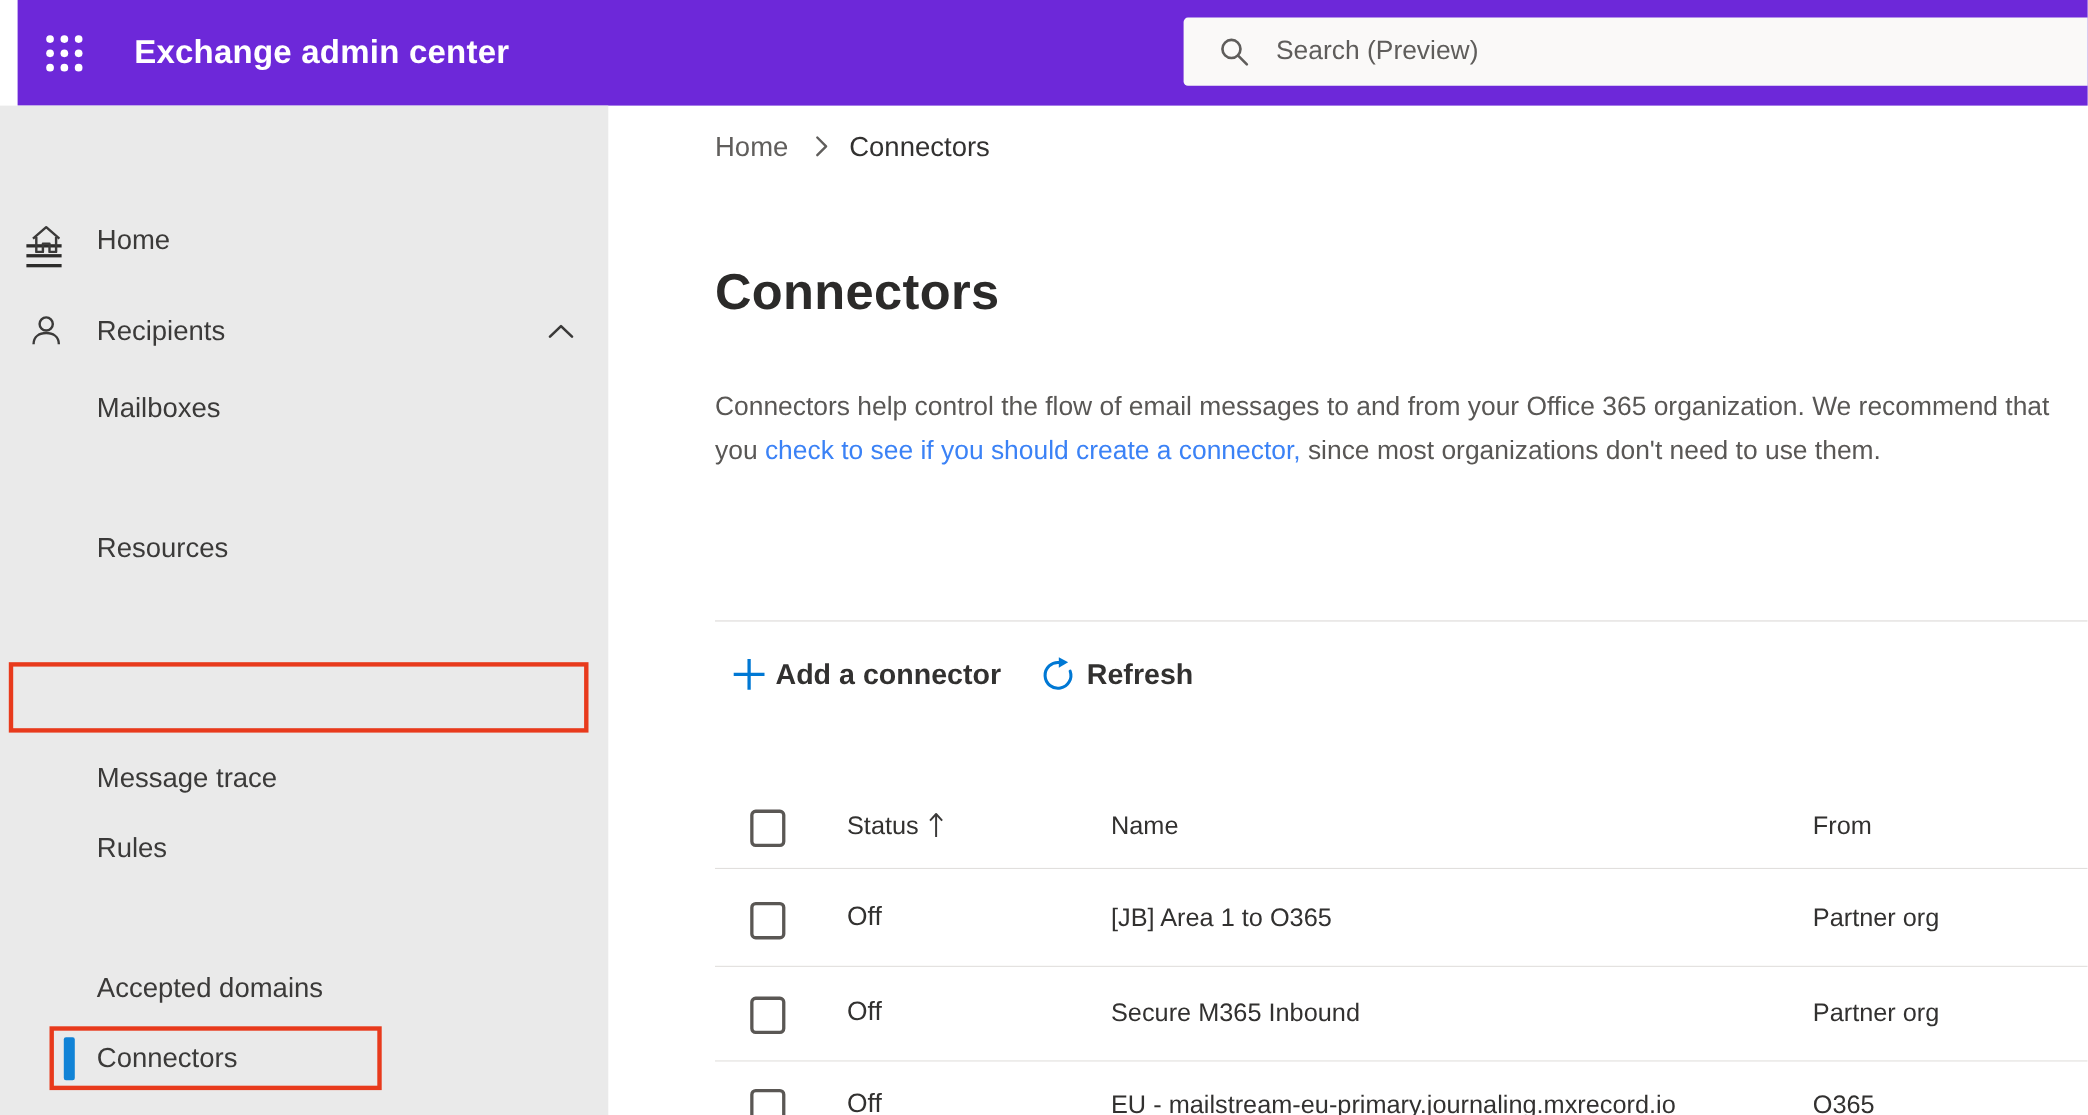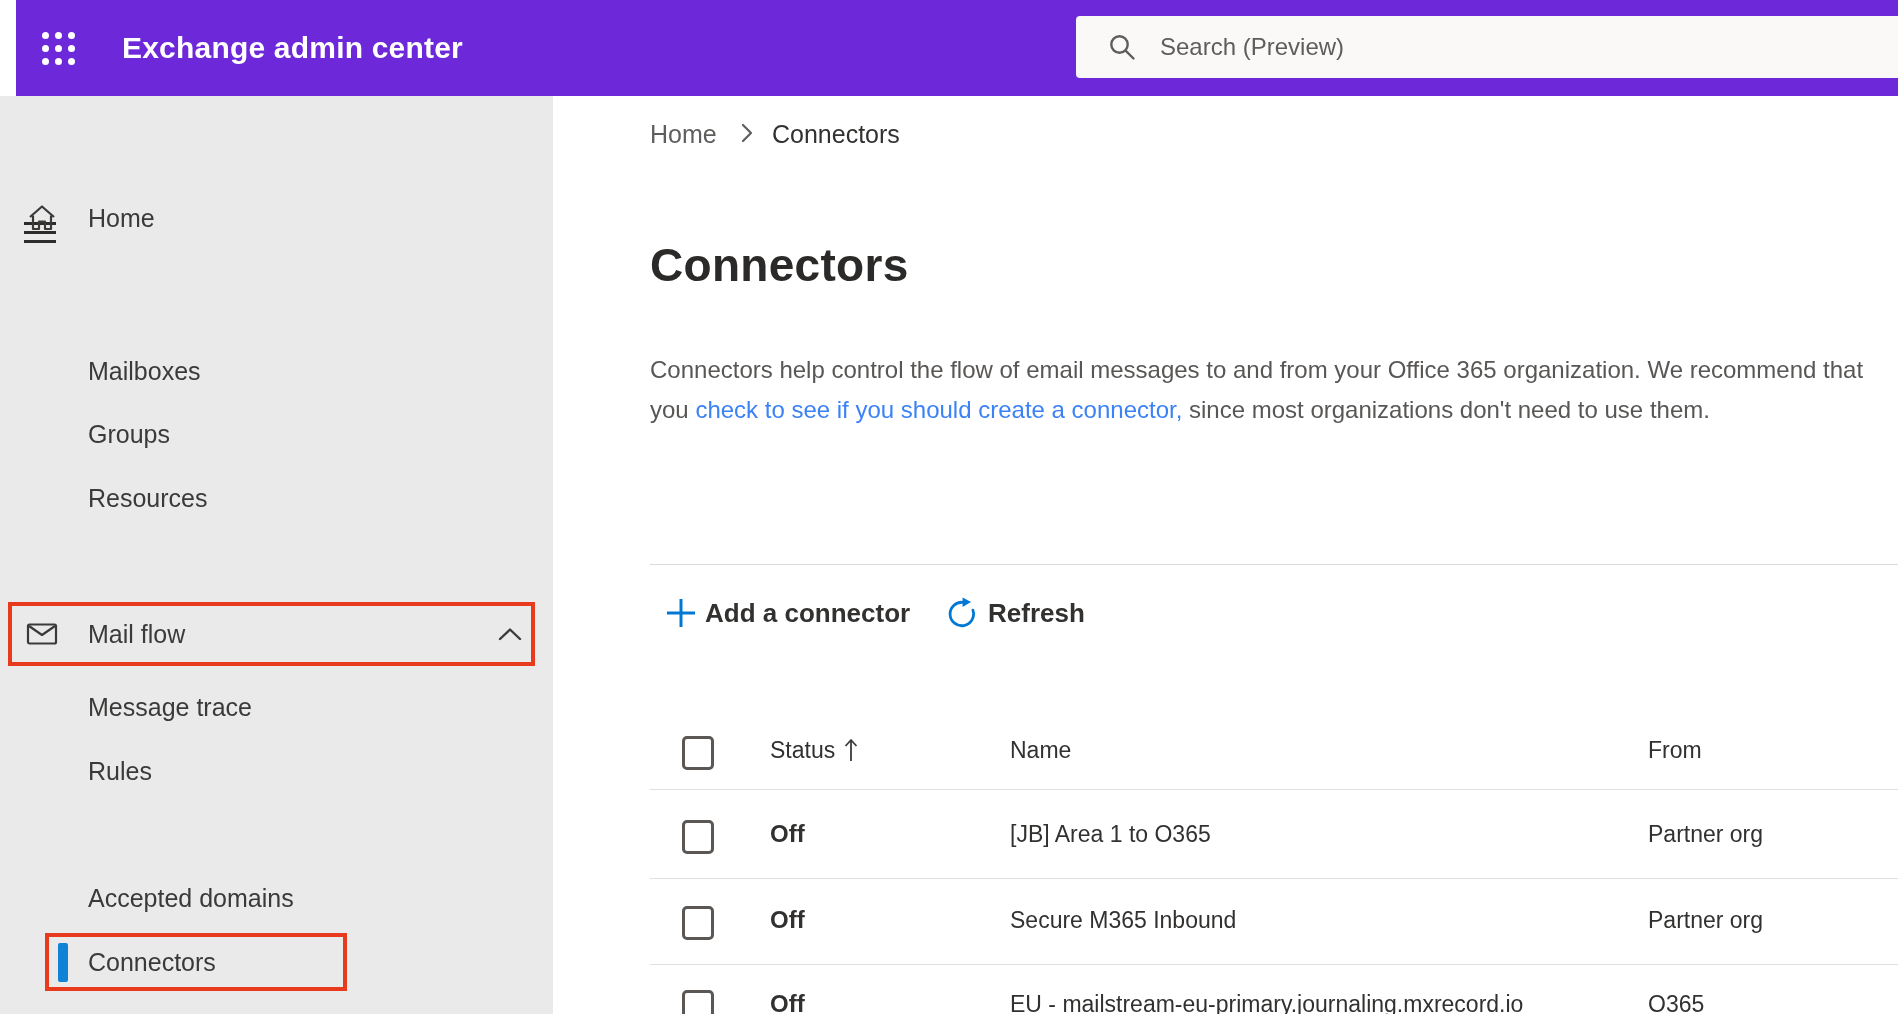--- a/index.html
+++ b/index.html
@@ -53,21 +53,21 @@
 
   
   .rowline{left:650px;width:1248px;background:#e1dfdd;}
   .cell{position:absolute;height:30px;line-height:30px;white-space:nowrap;color:#323130;}
   .chk{position:absolute;left:682px;width:26px;height:28px;border:3px solid #5a5754;
        border-radius:5px;background:#fff;cursor:pointer;}
   .col-status{left:770px;}
   .col-name{left:1010px;}
   .col-from{left:1648px;}
   .hdr .cell{font-size:23px;text-align:center;}
-  .r .col-status{font-size:24px;font-weight:700;}
+  .r .col-status{font-size:24px;font-weight:400;}
   .r .col-name,.r .col-from{font-size:23px;}
   .sort-ic{position:absolute;left:843px;top:737px;}
 </style>
 </head>
 <body>
 
 <div id="screen">
 
   <div class="abs topbar">
     <div class="abs waffle">
@@ -100,41 +100,38 @@
   </div>
 
   <div class="abs nav-item" style="top:193px">
     <svg class="ic" viewBox="0 0 32 32">
       <path d="M4 15 L16 4.5 L28 15" fill="none" stroke="#3b3a39" stroke-width="2.2" stroke-linejoin="round"></path>
       <path d="M7 13.5 V27 H13 V19.5 H19 V27 H25 V13.5" fill="none" stroke="#3b3a39" stroke-width="2.2" stroke-linejoin="round"></path>
     </svg>
     <span class="lbl">Home</span>
   </div>
 
+  <div class="abs nav-item" style="top:276px">
+    <svg class="ic" viewBox="0 0 32 32">
+      <circle cx="16" cy="9.5" r="6" fill="none" stroke="#3b3a39" stroke-width="2.2"></circle>
+      <path d="M4.5 28 c0-7.5 5.8-10.2 11.5-10.2 s11.5 2.7 11.5 10.2" fill="none" stroke="#3b3a39" stroke-width="2.2"></path>
+    </svg>
+    <span class="lbl">Recipients</span>
+    <svg class="chev" viewBox="0 0 24 14">
+      <polyline points="2,12 12,2.5 22,12" fill="none" stroke="#3b3a39" stroke-width="2.4" stroke-linecap="round" stroke-linejoin="round"></polyline>
+    </svg>
+  </div>
 
   <div class="abs nav-item" style="top:346px">
     <span class="lbl">Mailboxes</span>
   </div>
-  <div class="abs nav-item" style="top:409px">
-    <span class="lbl">Groups</span>
-  </div>
   <div class="abs nav-item" style="top:473px">
     <span class="lbl">Resources</span>
   </div>
 
-  <div class="abs nav-item" style="top:609px">
-    <svg class="ic" viewBox="0 0 32 32">
-      <rect x="2" y="6.5" width="28" height="19" rx="1.5" fill="none" stroke="#3b3a39" stroke-width="2.2"></rect>
-      <polyline points="3,8 16,17 29,8" fill="none" stroke="#3b3a39" stroke-width="2.2" stroke-linejoin="round"></polyline>
-    </svg>
-    <span class="lbl">Mail flow</span>
-    <svg class="chev" viewBox="0 0 24 14">
-      <polyline points="2,12 12,2.5 22,12" fill="none" stroke="#3b3a39" stroke-width="2.4" stroke-linecap="round" stroke-linejoin="round"></polyline>
-    </svg>
-  </div>
 
   <div class="abs nav-item" style="top:682px">
     <span class="lbl">Message trace</span>
   </div>
   <div class="abs nav-item" style="top:746px">
     <span class="lbl">Rules</span>
   </div>
   <div class="abs nav-item" style="top:873px">
     <span class="lbl">Accepted domains</span>
   </div>

